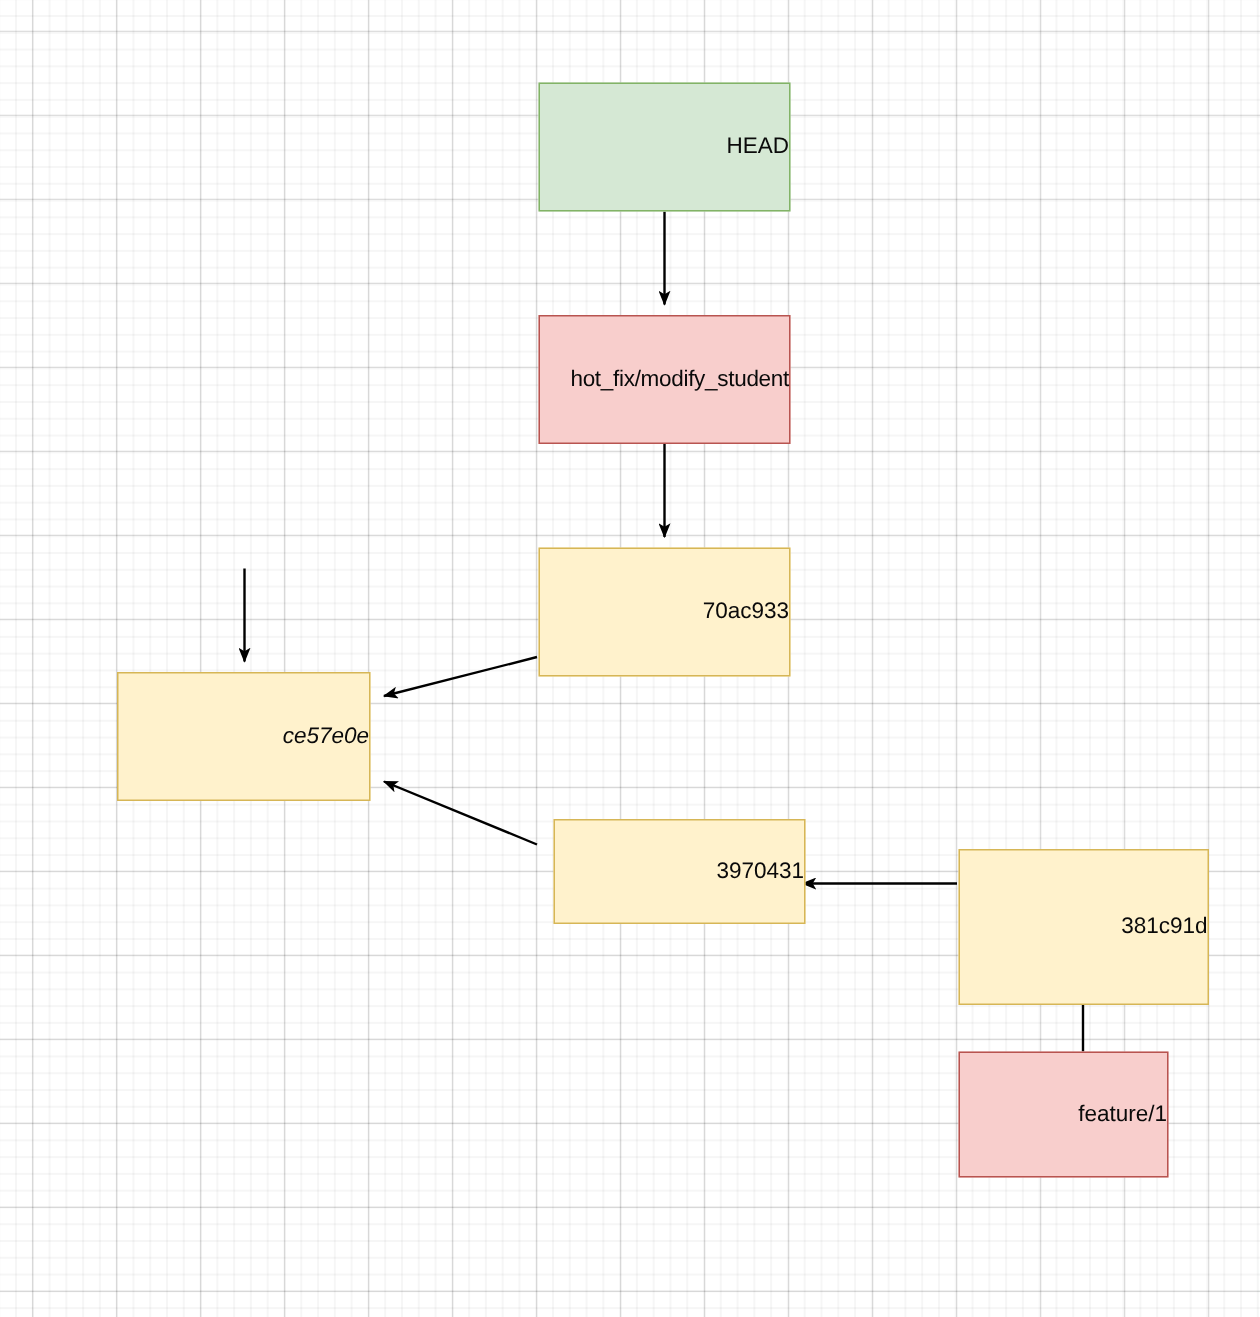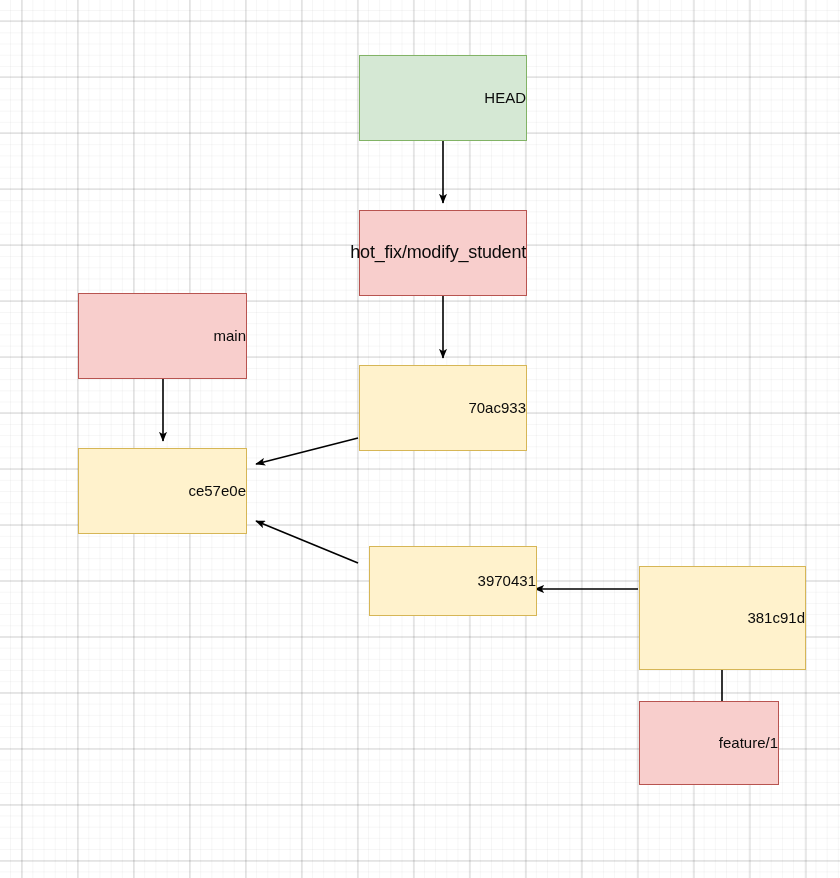--- a/index.html
+++ b/index.html
@@ -68,21 +68,21 @@
   }
   .node.yellow {
     background: #fff2cc;
     border-color: #d6b656;
     padding-left: 36px;
   }
   .node .label {
     display: block;
   }
   .node.tight .label {
-    font-size: 18px;
+    font-size: 15px;
     letter-spacing: -0.2px;
   }
 </style>
 </head>
 <body>
 
 <div id="canvas">
 
   <svg class="edge-layer" width="840" height="878" viewBox="0 0 840 878" xmlns="http://www.w3.org/2000/svg">
     <defs>
@@ -119,25 +119,22 @@
   </div>
 
   <div class="node pink tight" style="left:359px; top:210px; width:168px; height:86px;">
     <span class="label">hot_fix/modify_student</span>
   </div>
 
   <div class="node yellow" style="left:359px; top:365px; width:168px; height:86px;">
     <span class="label">70ac933</span>
   </div>
 
-  <div class="node pink" style="left:78px; top:293px; width:169px; height:86px;">
-    <span class="label">main</span>
-  </div>
 
-  <div class="node yellow" style="left:78px; top:448px; width:169px; height:86px;">
+  <div class="node yellow" style="left:78px; top:448px; width:169px; height:86px;font-style:italic;">
     <span class="label">ce57e0e</span>
   </div>
 
   <div class="node yellow" style="left:369px; top:546px; width:168px; height:70px;">
     <span class="label">3970431</span>
   </div>
 
   <div class="node yellow" style="left:639px; top:566px; width:167px; height:104px;">
     <span class="label">381c91d</span>
   </div>

